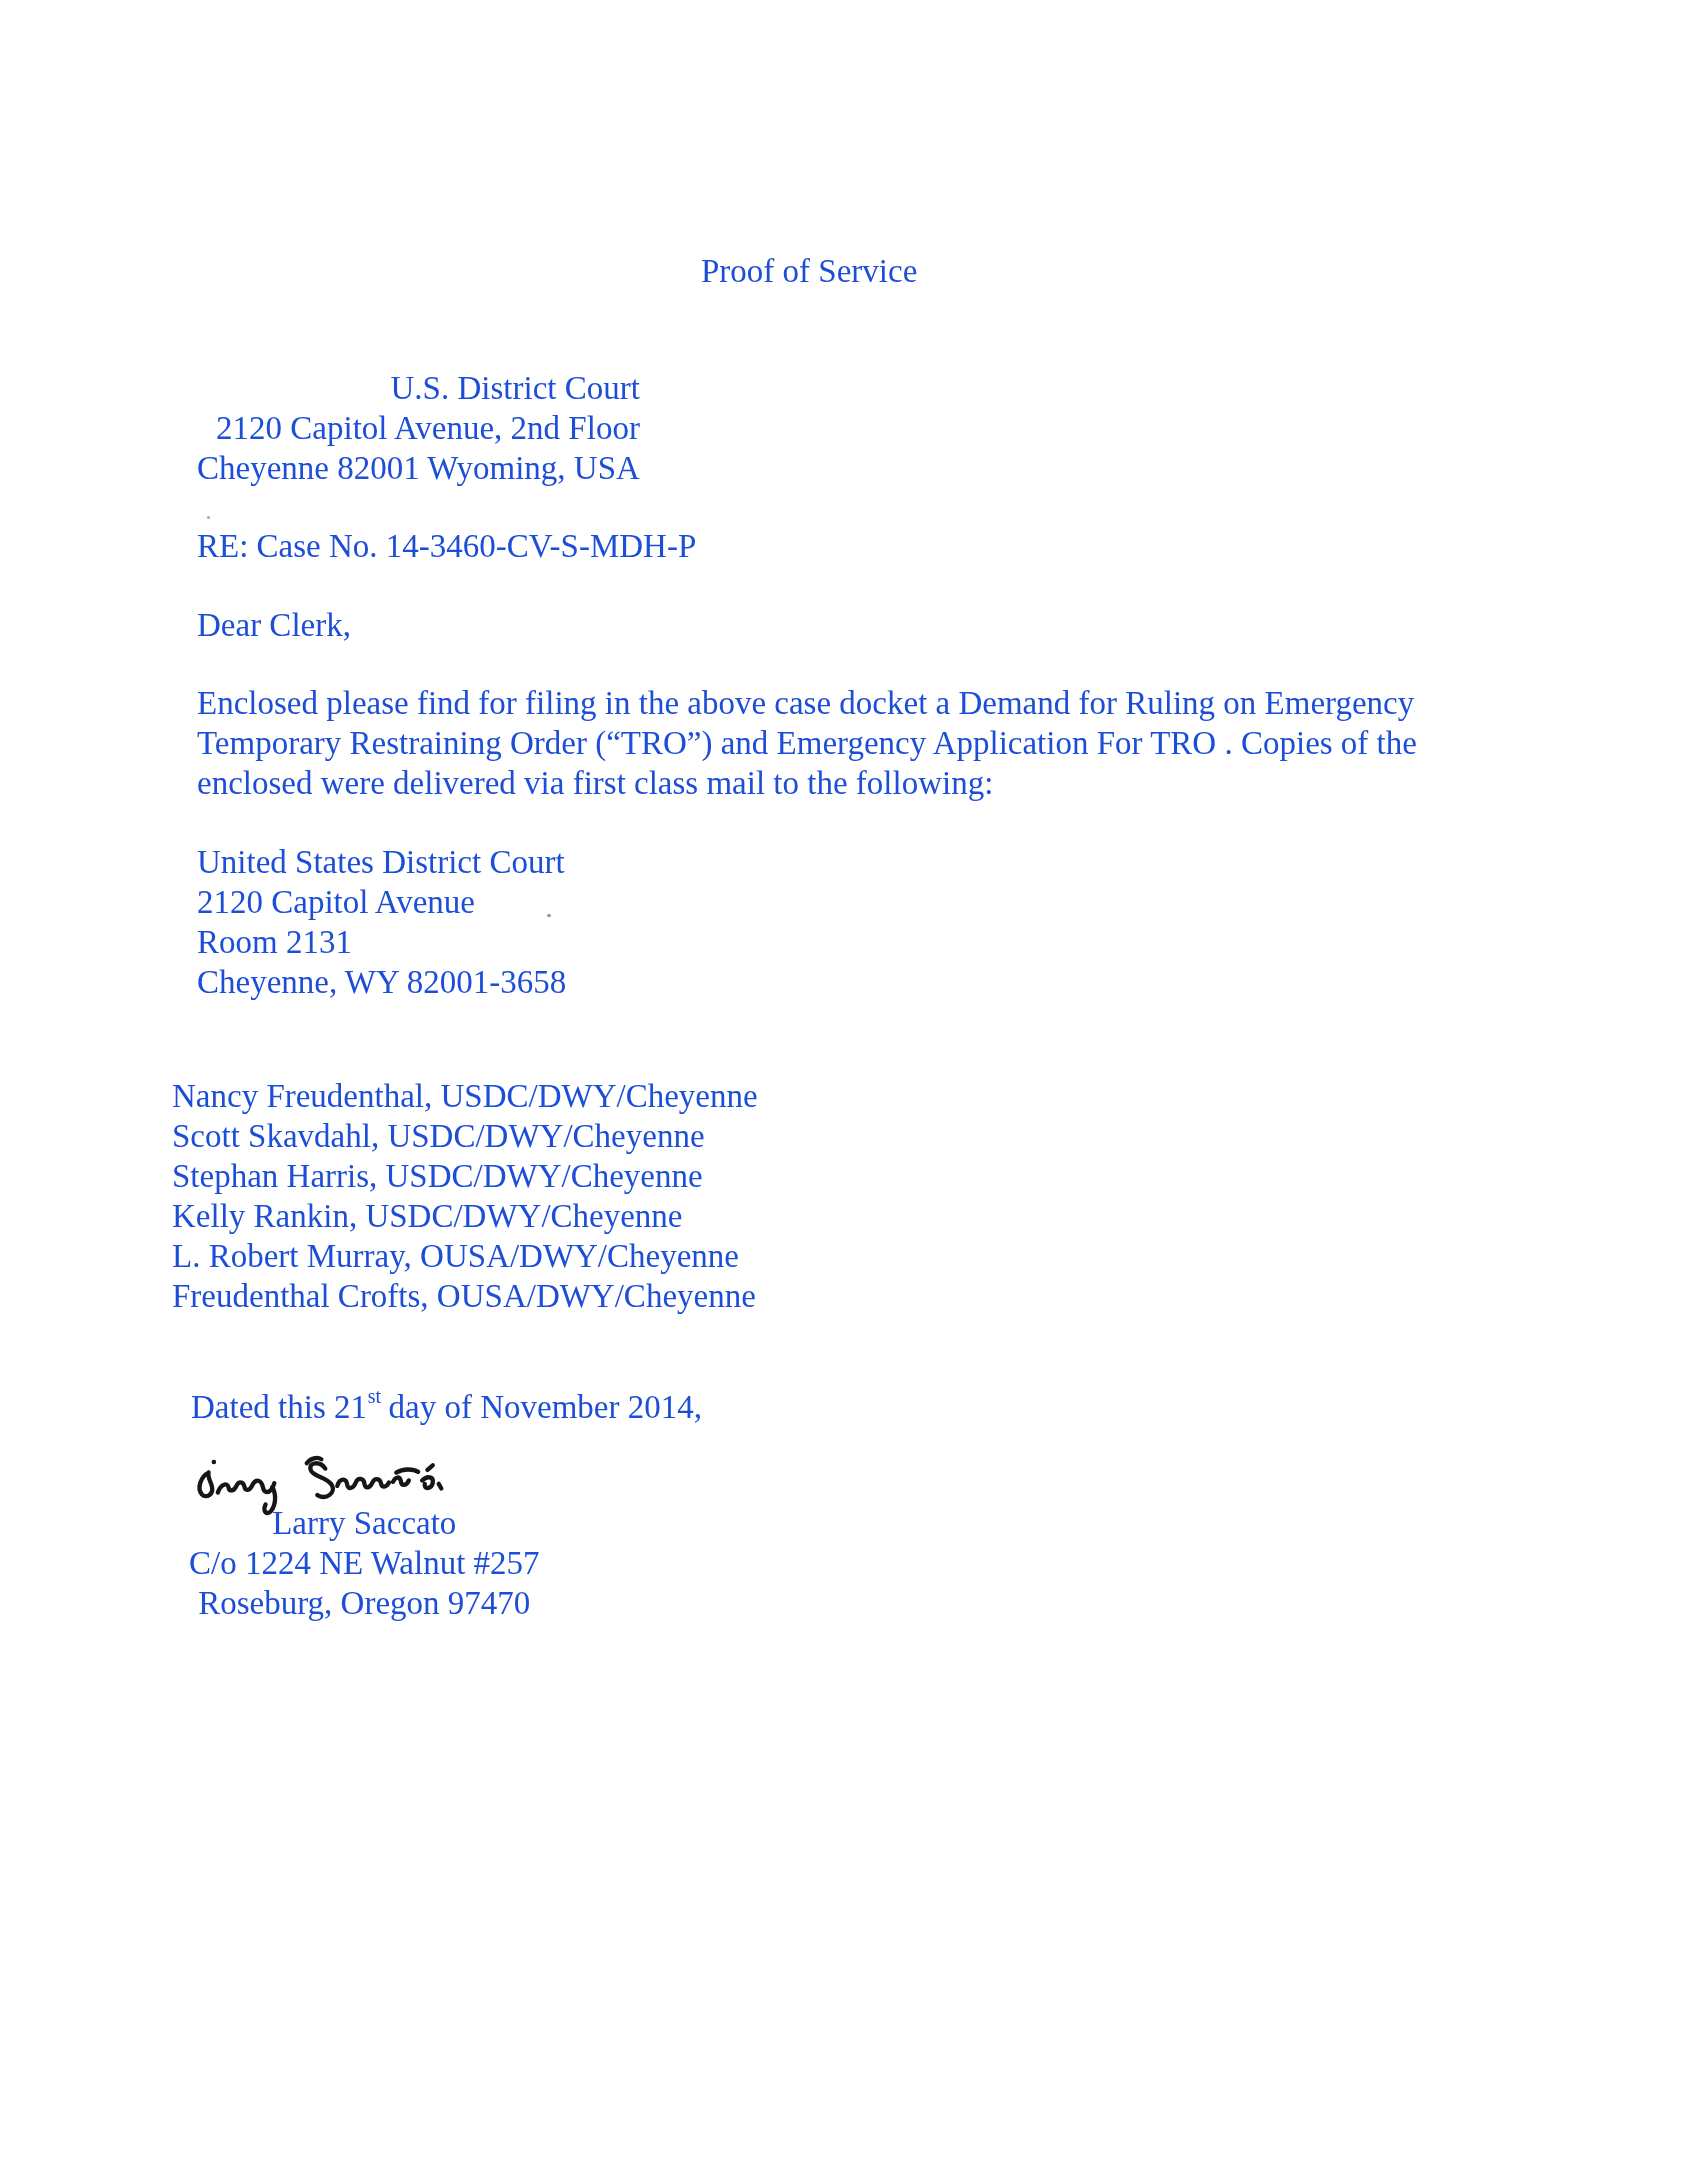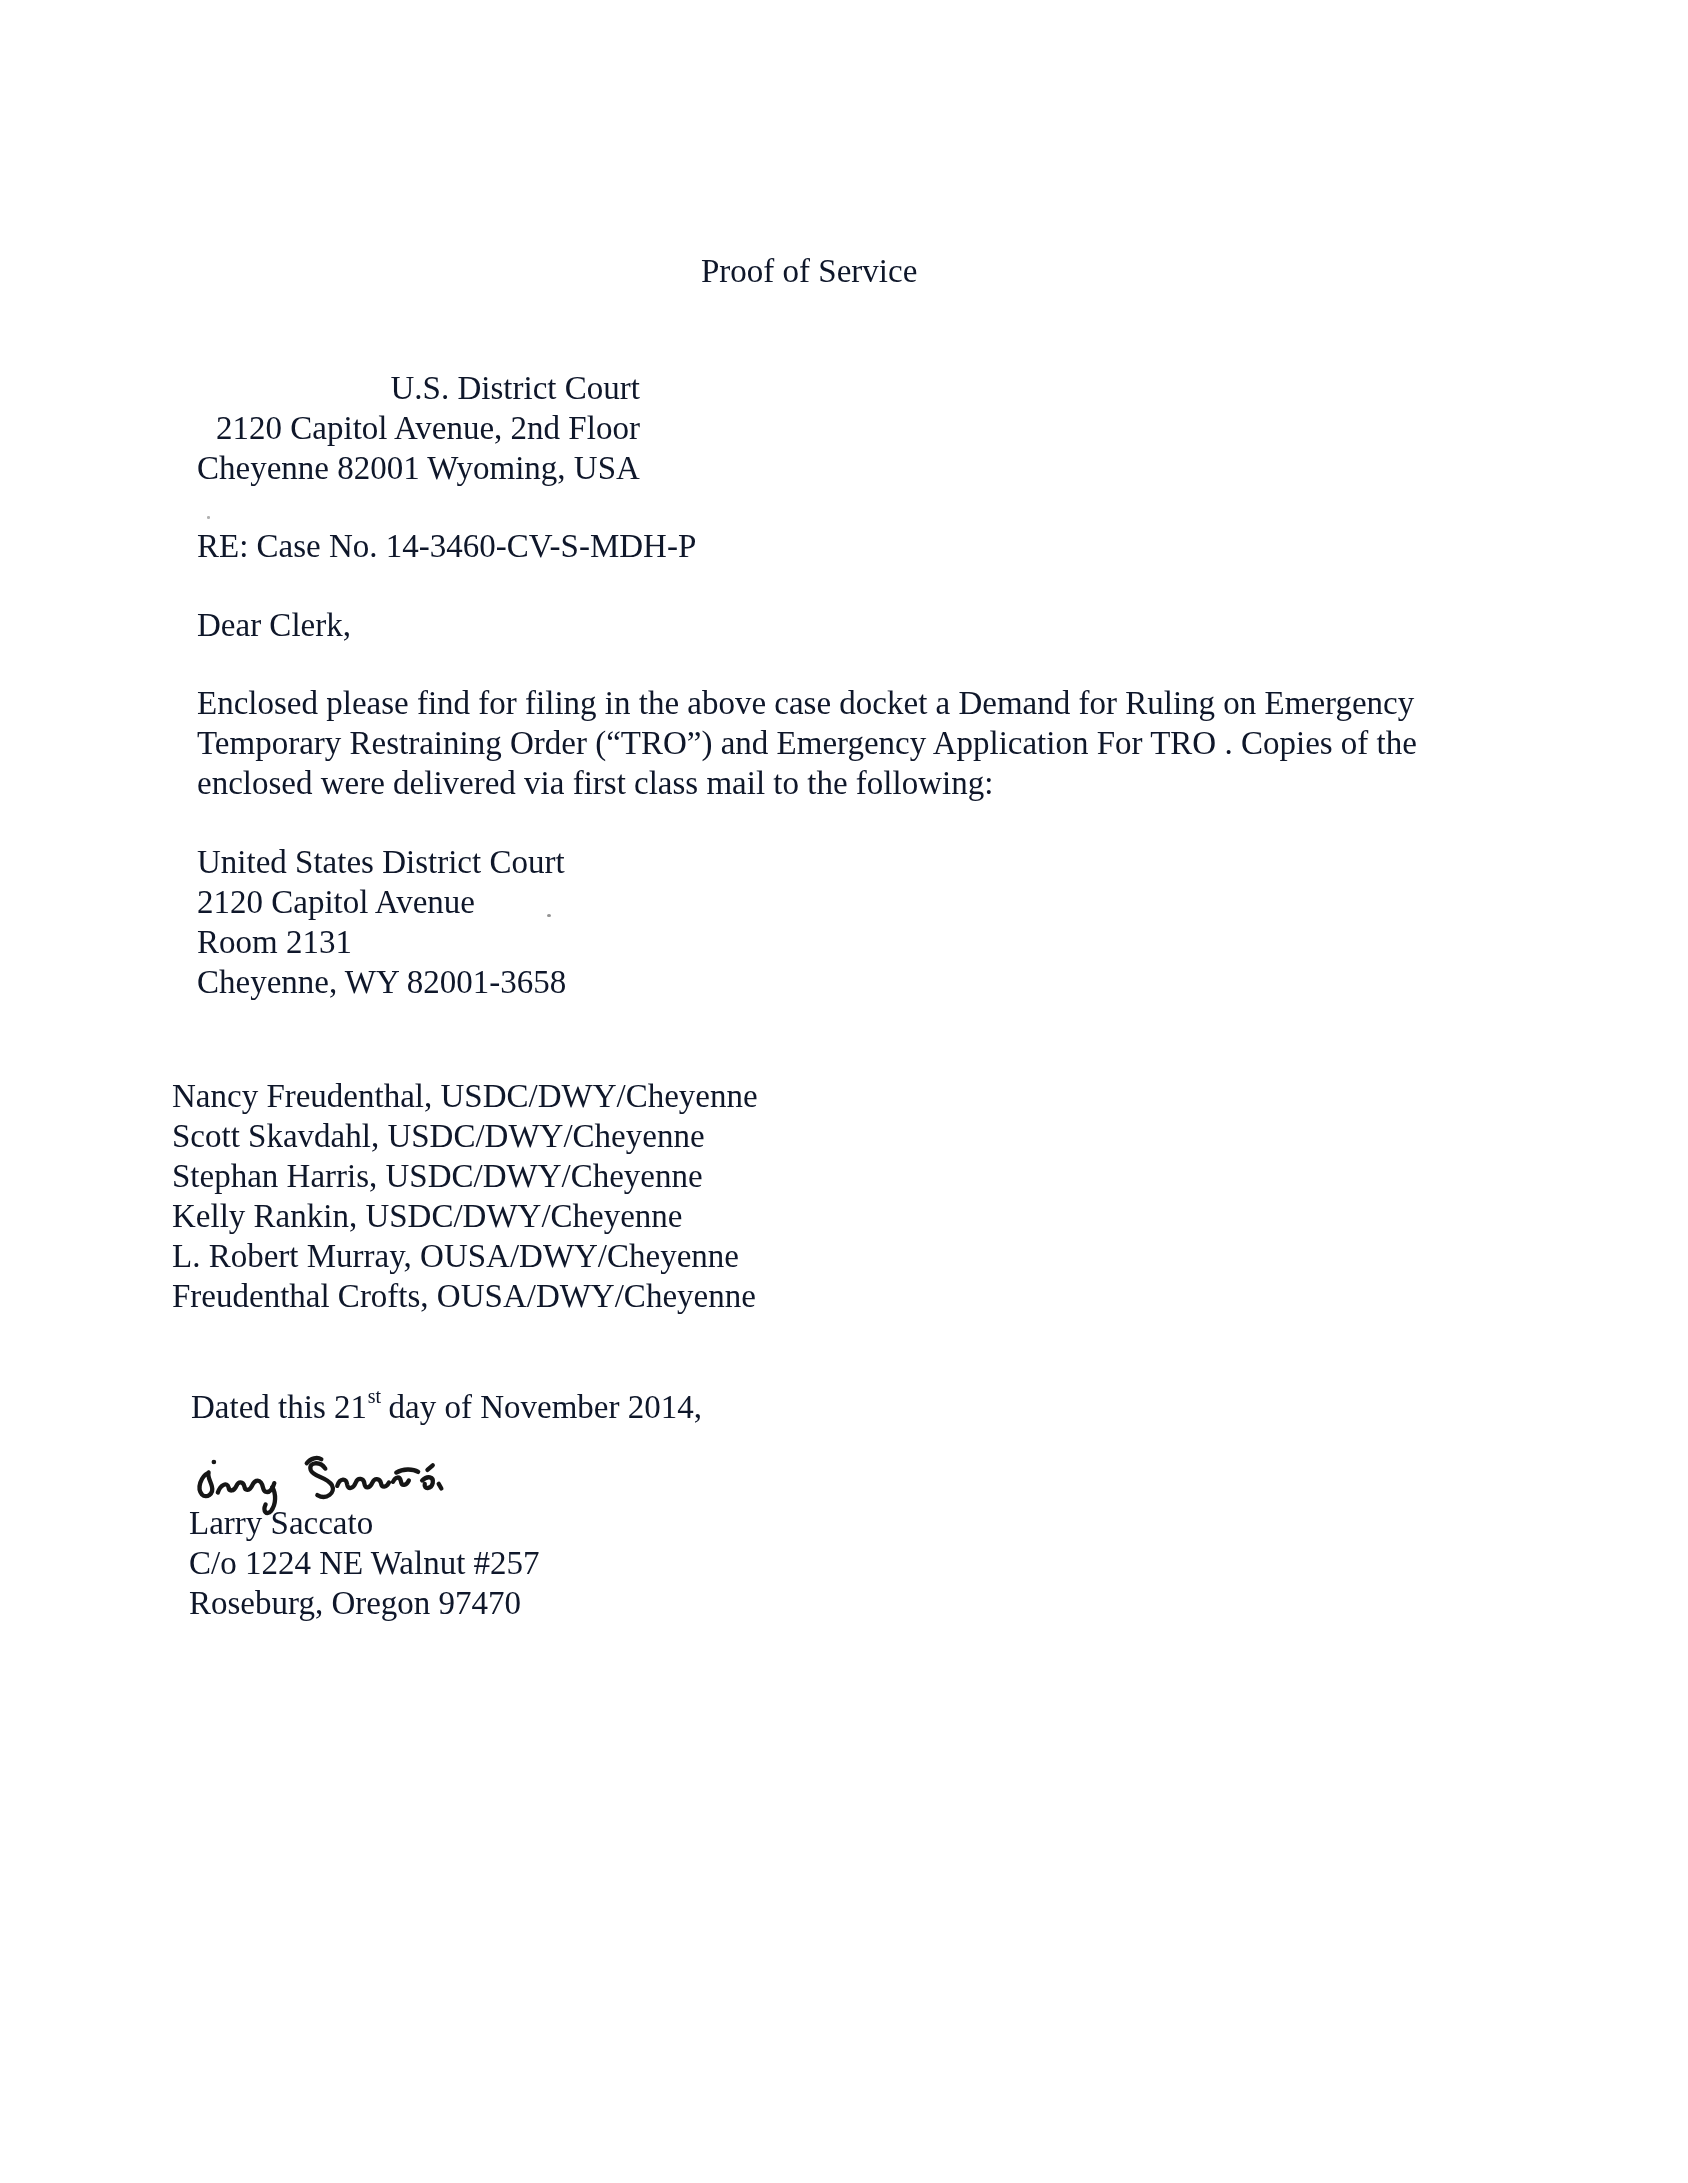--- a/index.html
+++ b/index.html
@@ -8,21 +8,21 @@
     background: #ffffff;
   }
   .page {
     position: relative;
     width: 1689px;
     height: 2183px;
     background: #ffffff;
     font-family: "Liberation Serif", "DejaVu Serif", serif;
     font-size: 33px;
     line-height: 40px;
-    color: #0f172a;
+    color: #1d4ed8;
     overflow: hidden;
   }
   .abs { position: absolute; }
   .title {
     left: 701px;
     top: 251px;
     white-space: nowrap;
   }
   .block div { white-space: nowrap; }
   .addr1      { left: 197px; top: 368px; text-align: right;  }
@@ -36,21 +36,21 @@
     font-size: 20px;
     line-height: 0;
     position: relative;
     top: -2.6px;
     left: 0.7px;
   }
   .signature-svg {
     left: 194px;
     top: 1454px;
   }
-  .signer { left: 189px; top: 1503px; }
+  .signer { left: 189px; top: 1503px; text-align: center; }
   .speck {
     position: absolute;
     background: #3a3a3a;
     border-radius: 50%;
   }
   .speck-1 { left: 547px; top: 914px; width: 4px; height: 3.3px; opacity: 0.55; }
   .speck-2 { left: 207px; top: 516px;  width: 2.6px; height: 2.6px; opacity: 0.4;  }
 </style>
 </head>
 <body>

